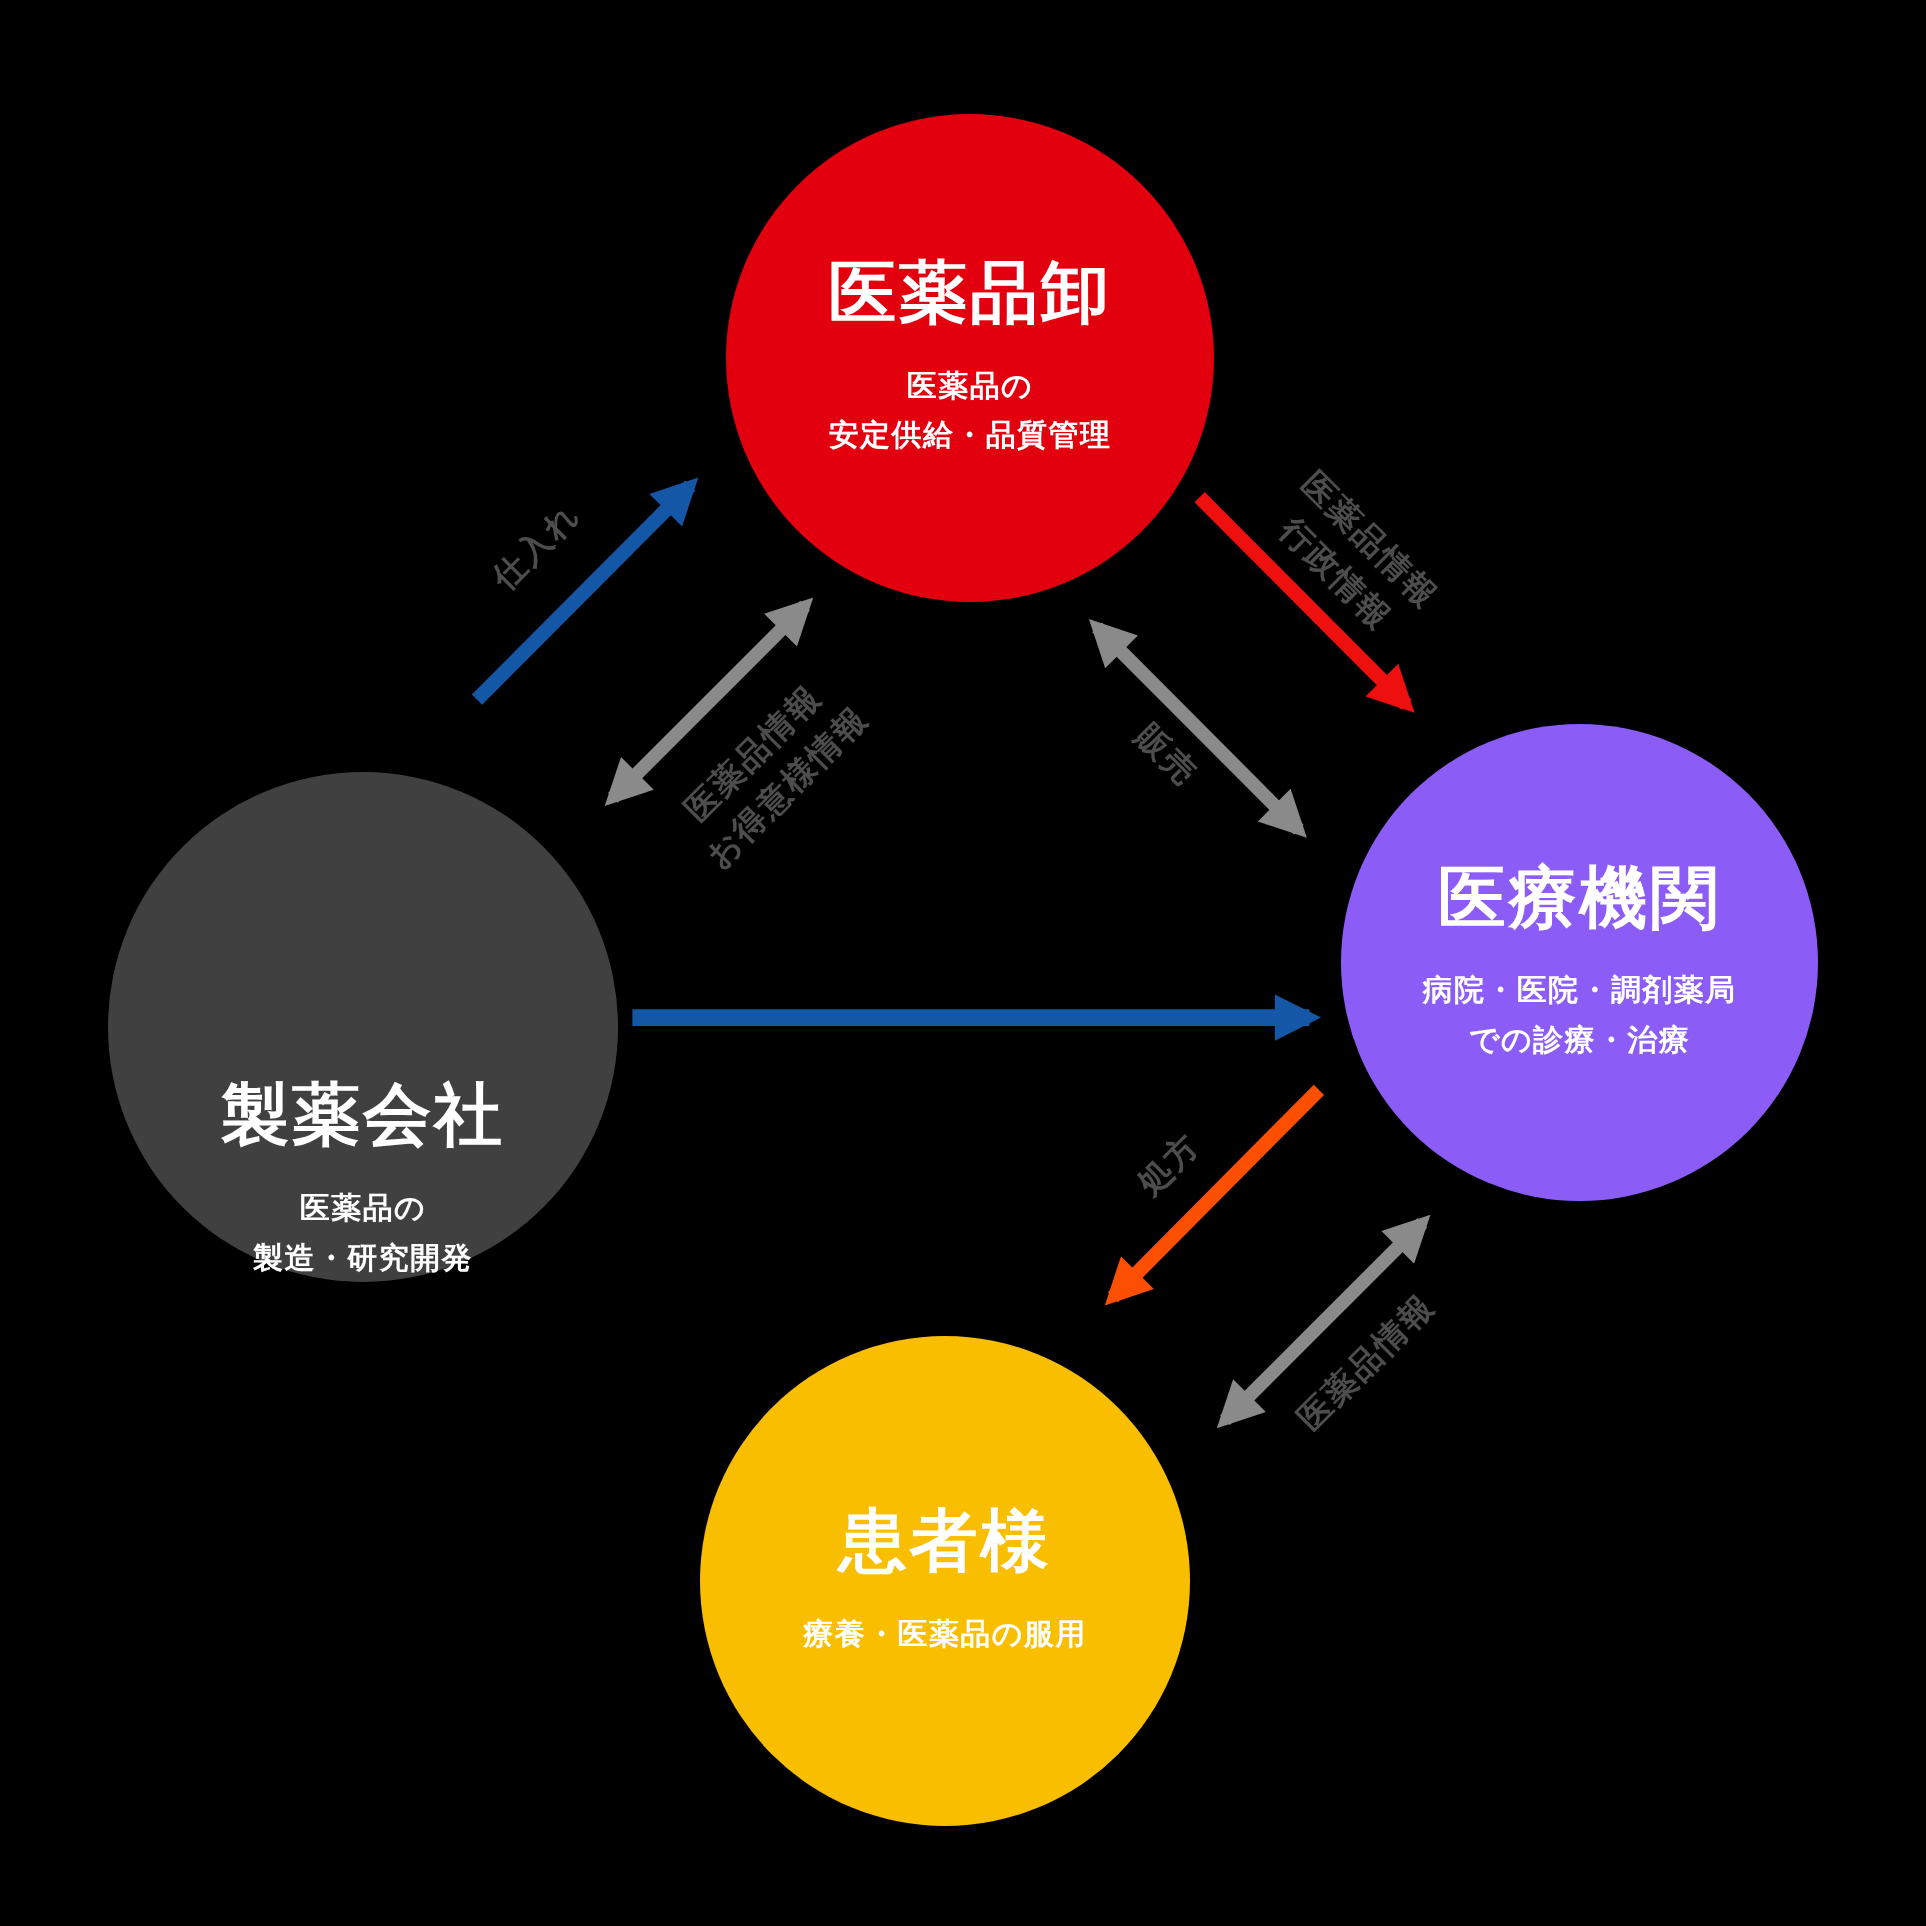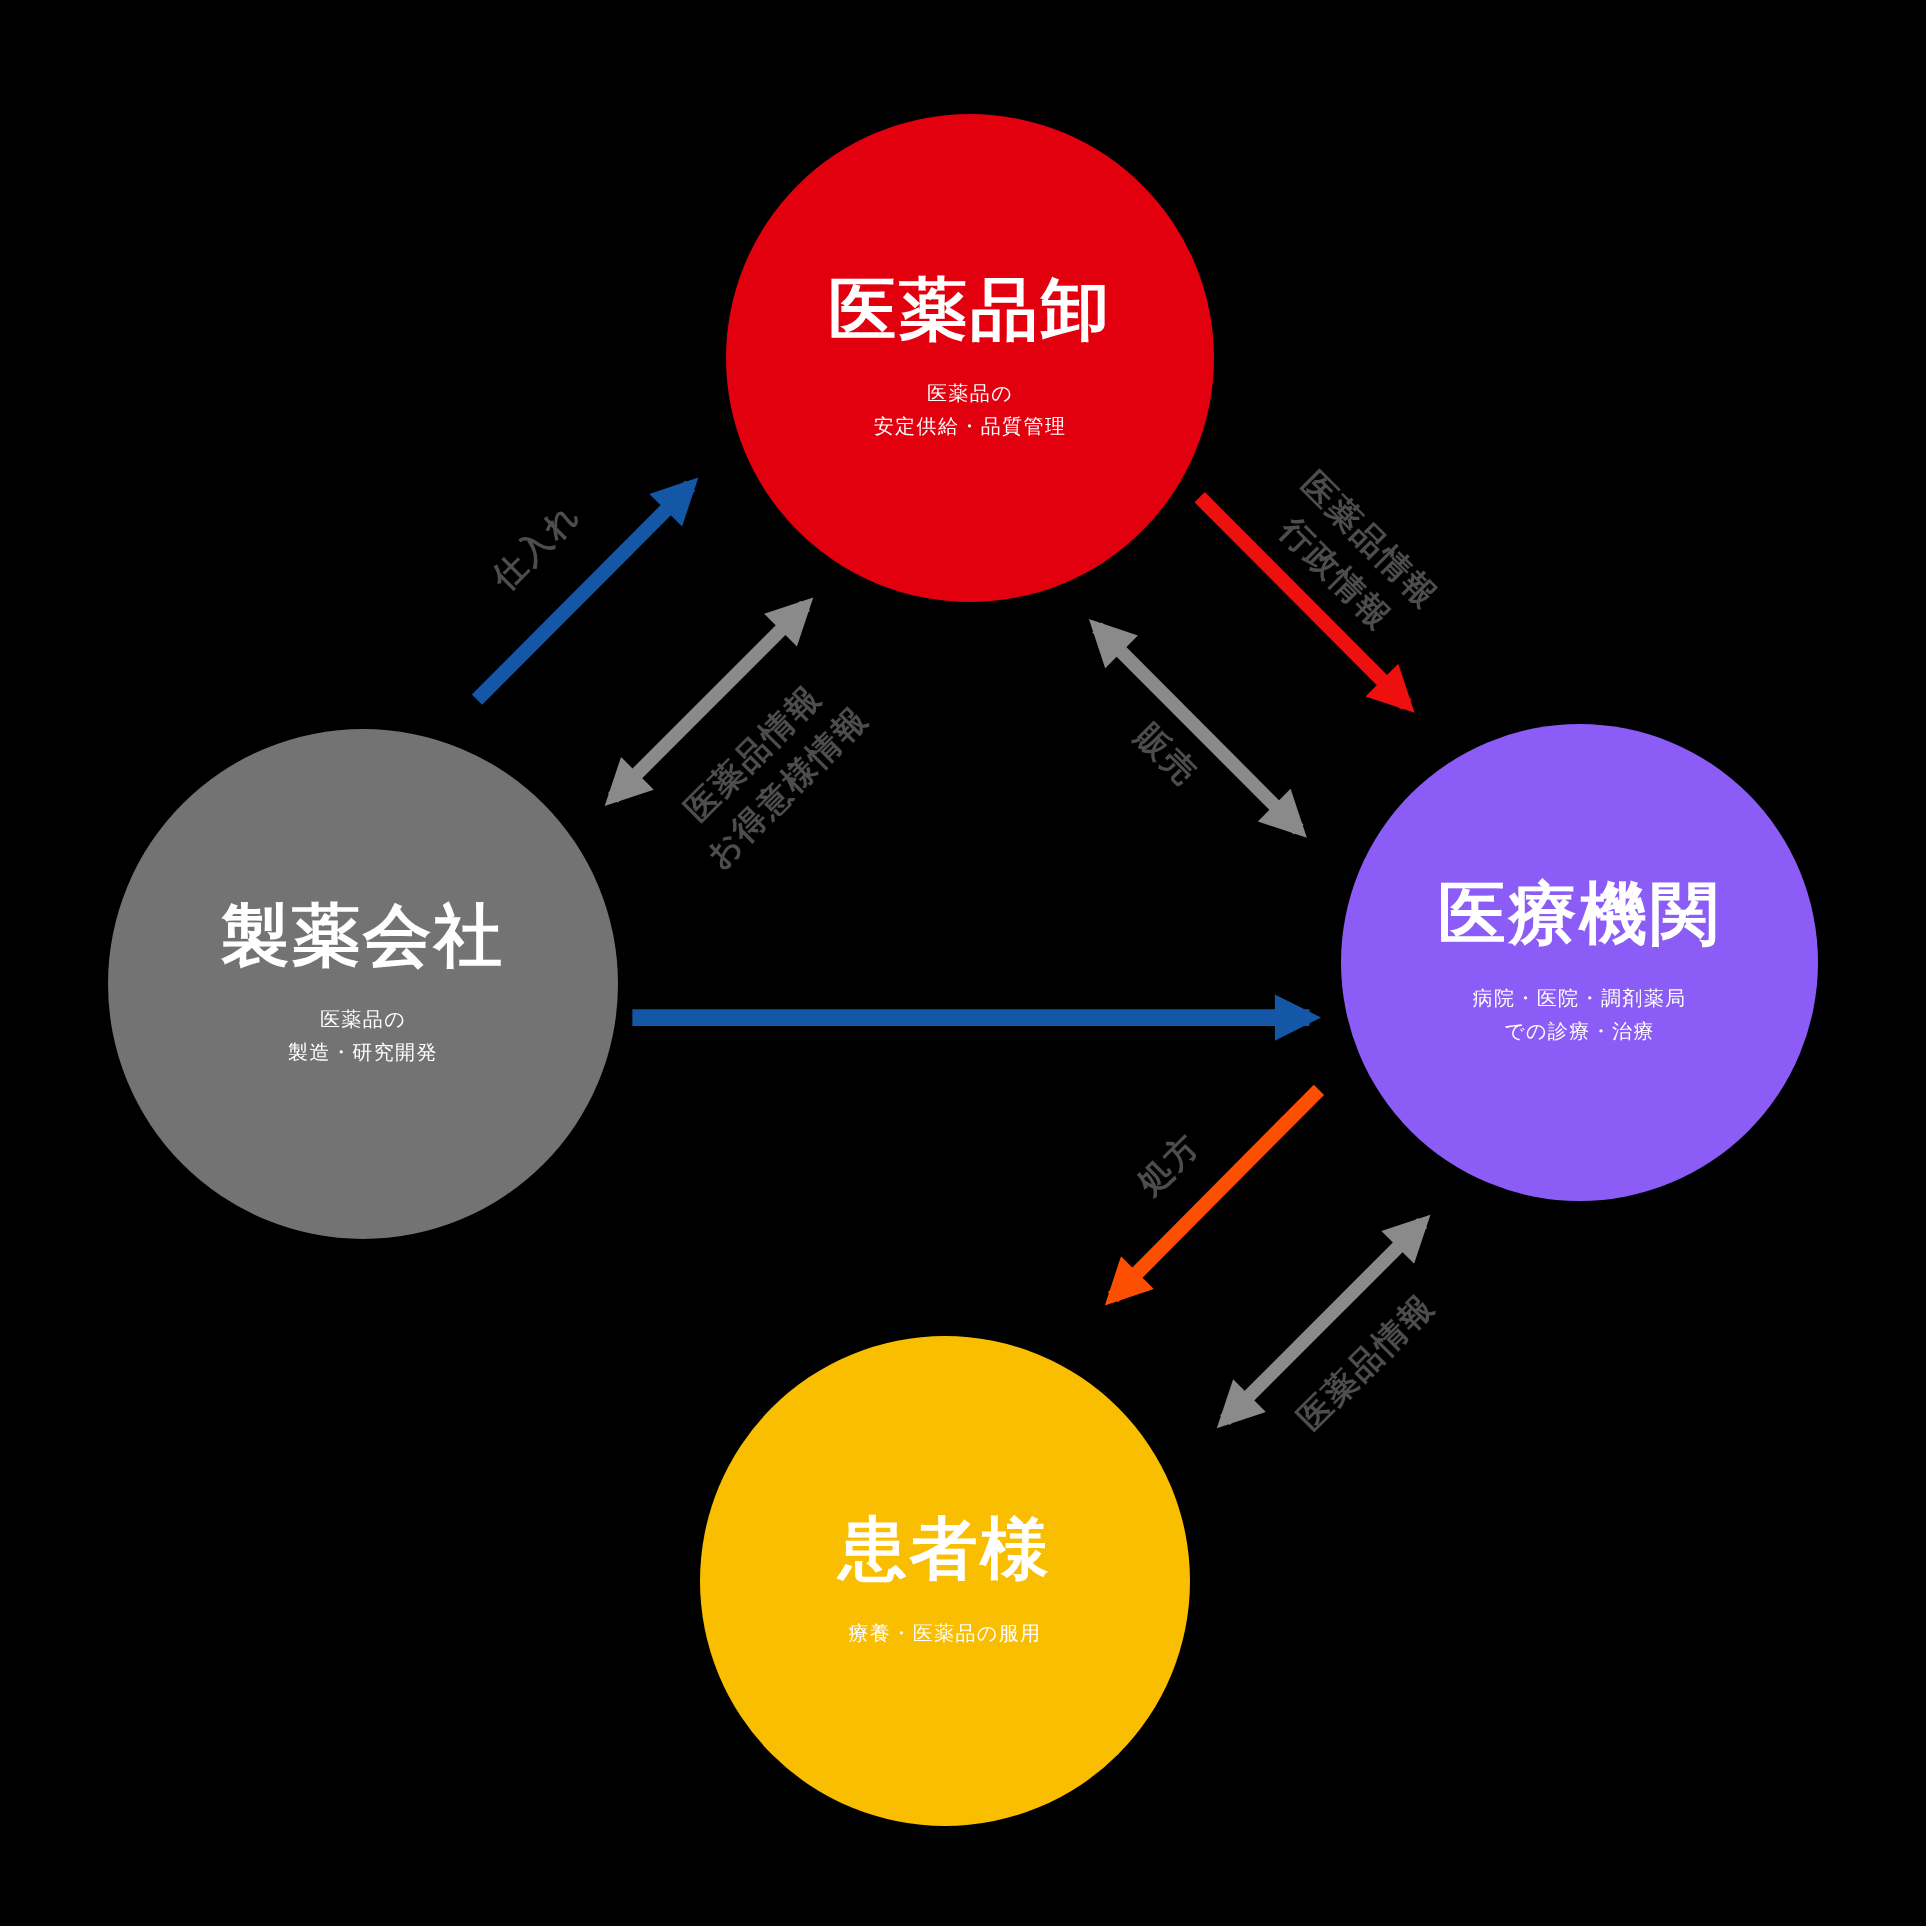--- a/index.html
+++ b/index.html
@@ -7,23 +7,23 @@
     position:relative; width:1926px; height:1926px; background:#000000;
     overflow:hidden; font-family:"DejaVu Sans", sans-serif;
   }
   .layer { position:absolute; left:0; top:0; }
   .node {
     position:absolute; border-radius:50%;
     display:flex; flex-direction:column; align-items:center; justify-content:center;
     text-align:center; color:#ffffff;
   }
   .node-title { font-size:68px; font-weight:800; letter-spacing:2.9px; line-height:1.1; }
-  .node-desc  { margin-top:30px; font-size:20px; font-weight:400; line-height:1.65; letter-spacing:1.4px; }
+  .node-desc  { margin-top:30px; font-size:30px; font-weight:700; line-height:1.65; letter-spacing:1.4px; }
   #node-wholesaler { left:726px; top:114px;  width:488px; height:488px; background:#e2000f; }
-  #node-pharma     { left:108px;  top:729px; width:510px; height:510px; background:#737373; }
+  #node-pharma     { left:108px;  top:772px; width:510px; height:510px; background:#404040;justify-content:flex-end; }
   #node-medical    { left:1341px; top:724px; width:477px; height:477px; background:#8b5cf6; }
   #node-patient    { left:700px;  top:1336px; width:490px; height:490px; background:#f9be00; }
   .arrow-label {
     position:absolute; color:#4d4d4d; font-weight:800; font-size:33px;
     text-align:center; white-space:nowrap; line-height:1.45; letter-spacing:2.2px;
     transform:translate(-50%,-50%) rotate(var(--rot, 0deg));
   }
 </style>
 </head>
 <body>

